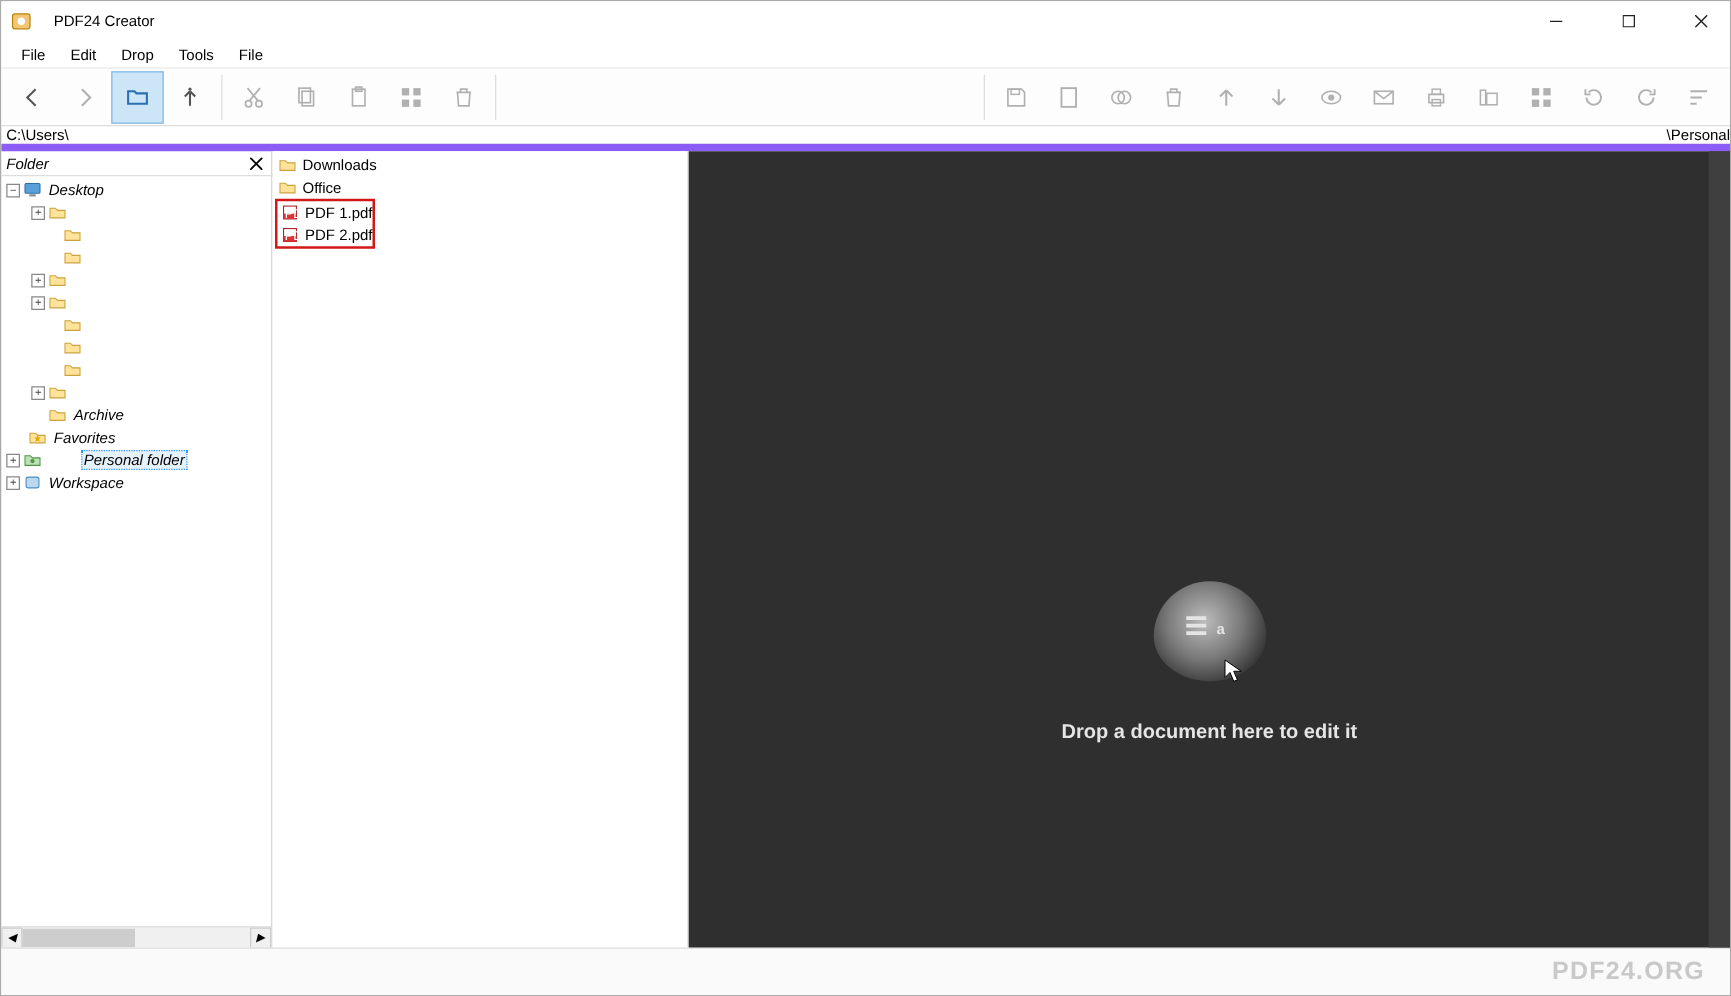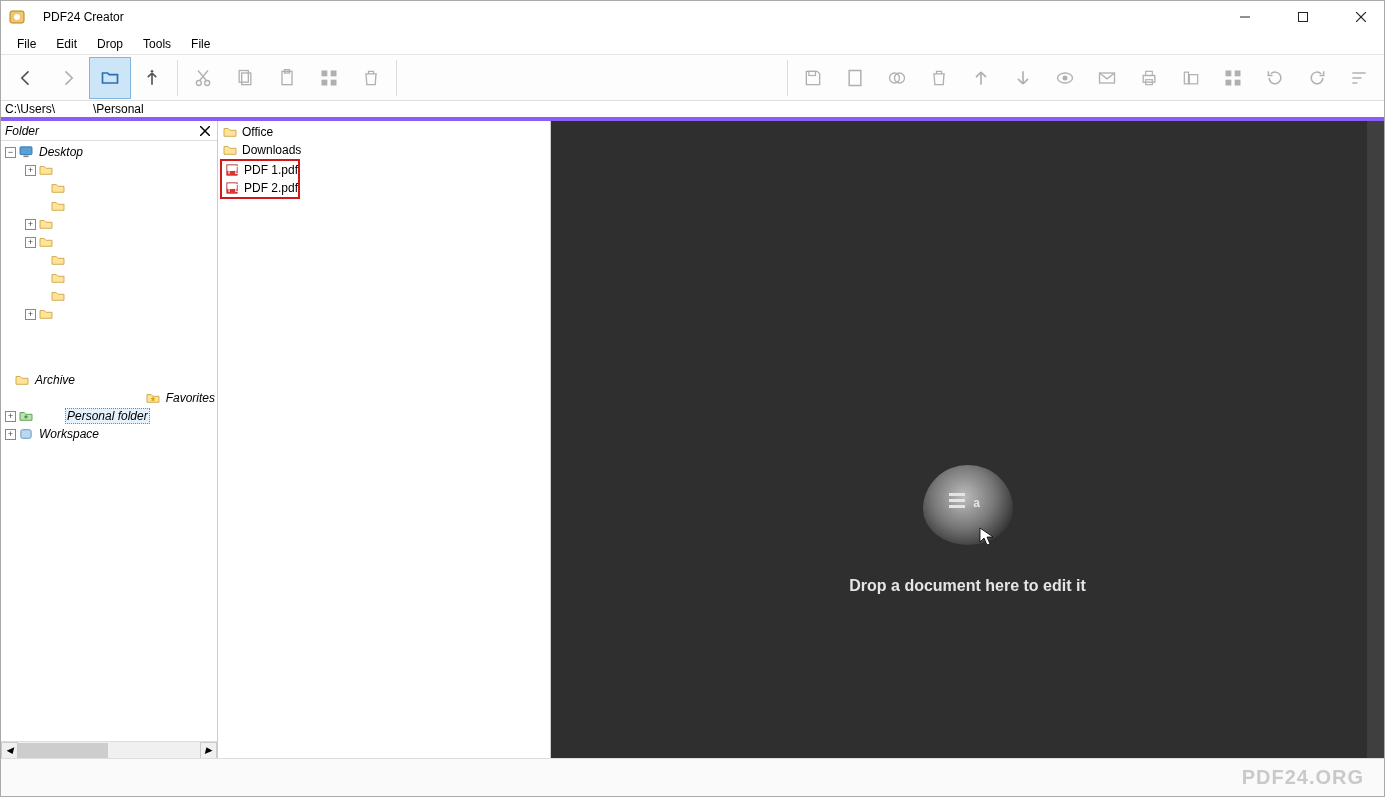--- a/index.html
+++ b/index.html
@@ -14,21 +14,21 @@
   .menubar { height: 22px; display: flex; align-items: center; padding: 0 6px; background: #fff; border-bottom: 1px solid #e5e5e5; gap: 0; }
   .menubar .menu-item { padding: 2px 10px; font-size: 12px; }
   
   .toolbar { height: 46px; display: flex; align-items: center; padding: 0 4px; border-bottom: 1px solid #ddd; background: #fdfdfd; }
   .tb-btn { width: 42px; height: 42px; display: flex; align-items: center; justify-content: center; color: #666; }
   .tb-btn.active { background: #cde6f7; border: 1px solid #7fb7e0; }
   .tb-btn.disabled svg { opacity: 0.45; }
   .tb-sep { width: 1px; height: 36px; background: #ddd; margin: 0 4px; }
   .tb-spacer { flex: 1; }
   
-  .pathbar { height: 20px; display: flex; align-items: center; padding-left: 4px; border-bottom: 4px solid #8b5cf6; font-size: 12px; }
+  .pathbar { height: 20px; display: flex; align-items: center; padding-left: 4px; border-bottom: 6px solid #8b5cf6; font-size: 12px; justify-content: space-between; }
   
   .main { flex: 1; display: flex; min-height: 0; }
   
   .tree-pane { width: 217px; display: flex; flex-direction: column; border-right: 1px solid #ccc; font-style: italic; }
   .tree-header { height: 20px; display: flex; align-items: center; padding: 0 4px; border-bottom: 1px solid #ddd; }
   .tree-header .hdr-label { flex: 1; font-size: 12px; }
   .tree-header .hdr-close { width: 16px; height: 16px; display: flex; align-items: center; justify-content: center; font-weight: bold; }
   .tree-body { flex: 1; overflow: hidden; padding-top: 2px; }
   .tree-row { display: flex; align-items: center; height: 18px; white-space: nowrap; }
   .twisty { width: 11px; height: 11px; border: 1px solid #888; display: flex; align-items: center; justify-content: center; font-size: 9px; line-height: 9px; color: #444; margin-right: 2px; }
@@ -338,30 +338,30 @@
         </div>
       <div class="tree-row" style="padding-left:24px;">
           <span class="twisty">+</span>
           <span class="node-icon">
             <svg class="sm" viewBox="0 0 16 14">
               <path d="M1 3h5l2 2h7v7H1z" fill="#ffe39b" stroke="#caa33f"></path>
             </svg>
           </span>
         </div>
 
-      <div class="tree-row" style="margin-top:48px;">
+      <div class="tree-row" style="padding-left:24px;">
         <span class="twisty blank">+</span>
         <span class="node-icon">
             <svg class="sm" viewBox="0 0 16 14">
               <path d="M1 3h5l2 2h7v7H1z" fill="#ffe39b" stroke="#caa33f"></path>
             </svg>
           </span>
         <span class="node-label">Archive</span>
       </div>
-      <div class="tree-row" style="padding-left:38px;justify-content:flex-end;">
+      <div class="tree-row" style="padding-left:8px;">
         <span class="twisty blank">+</span>
         <span class="node-icon">
             <svg class="sm" viewBox="0 0 16 14">
               <path d="M1 3h5l2 2h7v7H1z" fill="#ffe39b" stroke="#caa33f"></path>
               <path d="M8 5l1 2h2l-1.6 1.4L10 11 8 9.8 6 11l.6-2.6L5 7h2z" fill="#e0a800"></path>
             </svg>
           </span>
         <span class="node-label">Favorites</span>
       </div>
       <div class="tree-row" style="padding-left:4px;">
@@ -392,29 +392,29 @@
     </div>
   </div>
 
   <div class="file-pane">
     <div class="file-row">
       <span class="folder-icon">
           <svg class="sm" viewBox="0 0 16 14">
             <path d="M1 3h5l2 2h7v7H1z" fill="#ffe39b" stroke="#caa33f"></path>
           </svg>
         </span>
-      <span class="file-label">Office</span>
+      <span class="file-label">Downloads</span>
     </div>
     <div class="file-row">
       <span class="folder-icon">
           <svg class="sm" viewBox="0 0 16 14">
             <path d="M1 3h5l2 2h7v7H1z" fill="#ffe39b" stroke="#caa33f"></path>
           </svg>
         </span>
-      <span class="file-label">Downloads</span>
+      <span class="file-label">Office</span>
     </div>
     <span class="sel-box">
       <div class="file-row">
         <span class="pdf-icon">
             <svg class="sm" viewBox="0 0 16 14">
               <rect x="2" y="1" width="12" height="12" fill="#fff" stroke="#aa2222"></rect>
               <rect x="2" y="8" width="12" height="5" fill="#d33"></rect>
               <text x="3" y="12" font-size="4" fill="#fff">PDF</text>
             </svg>
           </span>

